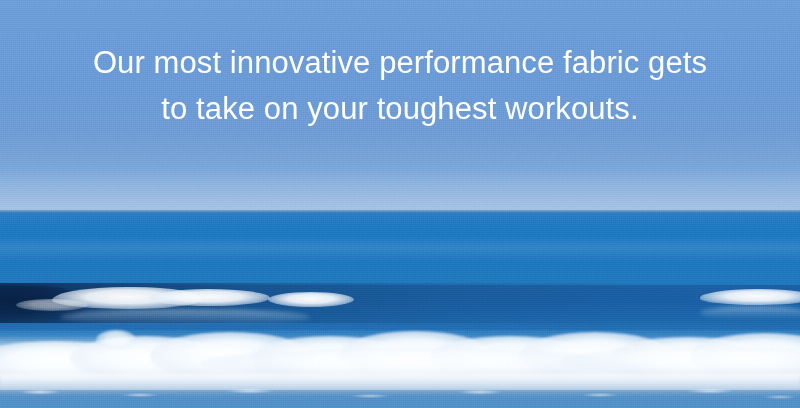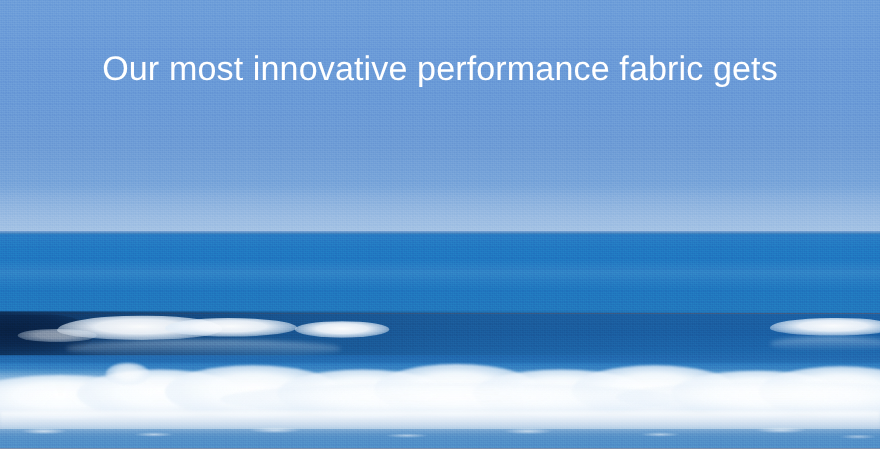--- a/index.html
+++ b/index.html
@@ -318,15 +318,16 @@
   <div class="foam f12"></div>
 
   <div class="wash"></div>
   <div class="bottom-water"></div>
   <div class="bottom-speckle"></div>
 
   <div class="grain"></div>
 
   <div class="headline">
     <span class="line">Our most innovative performance fabric gets</span>
+    <span class="line">to take on your toughest workouts.</span>
   </div>
 
 </div>
 
 </body></html>

